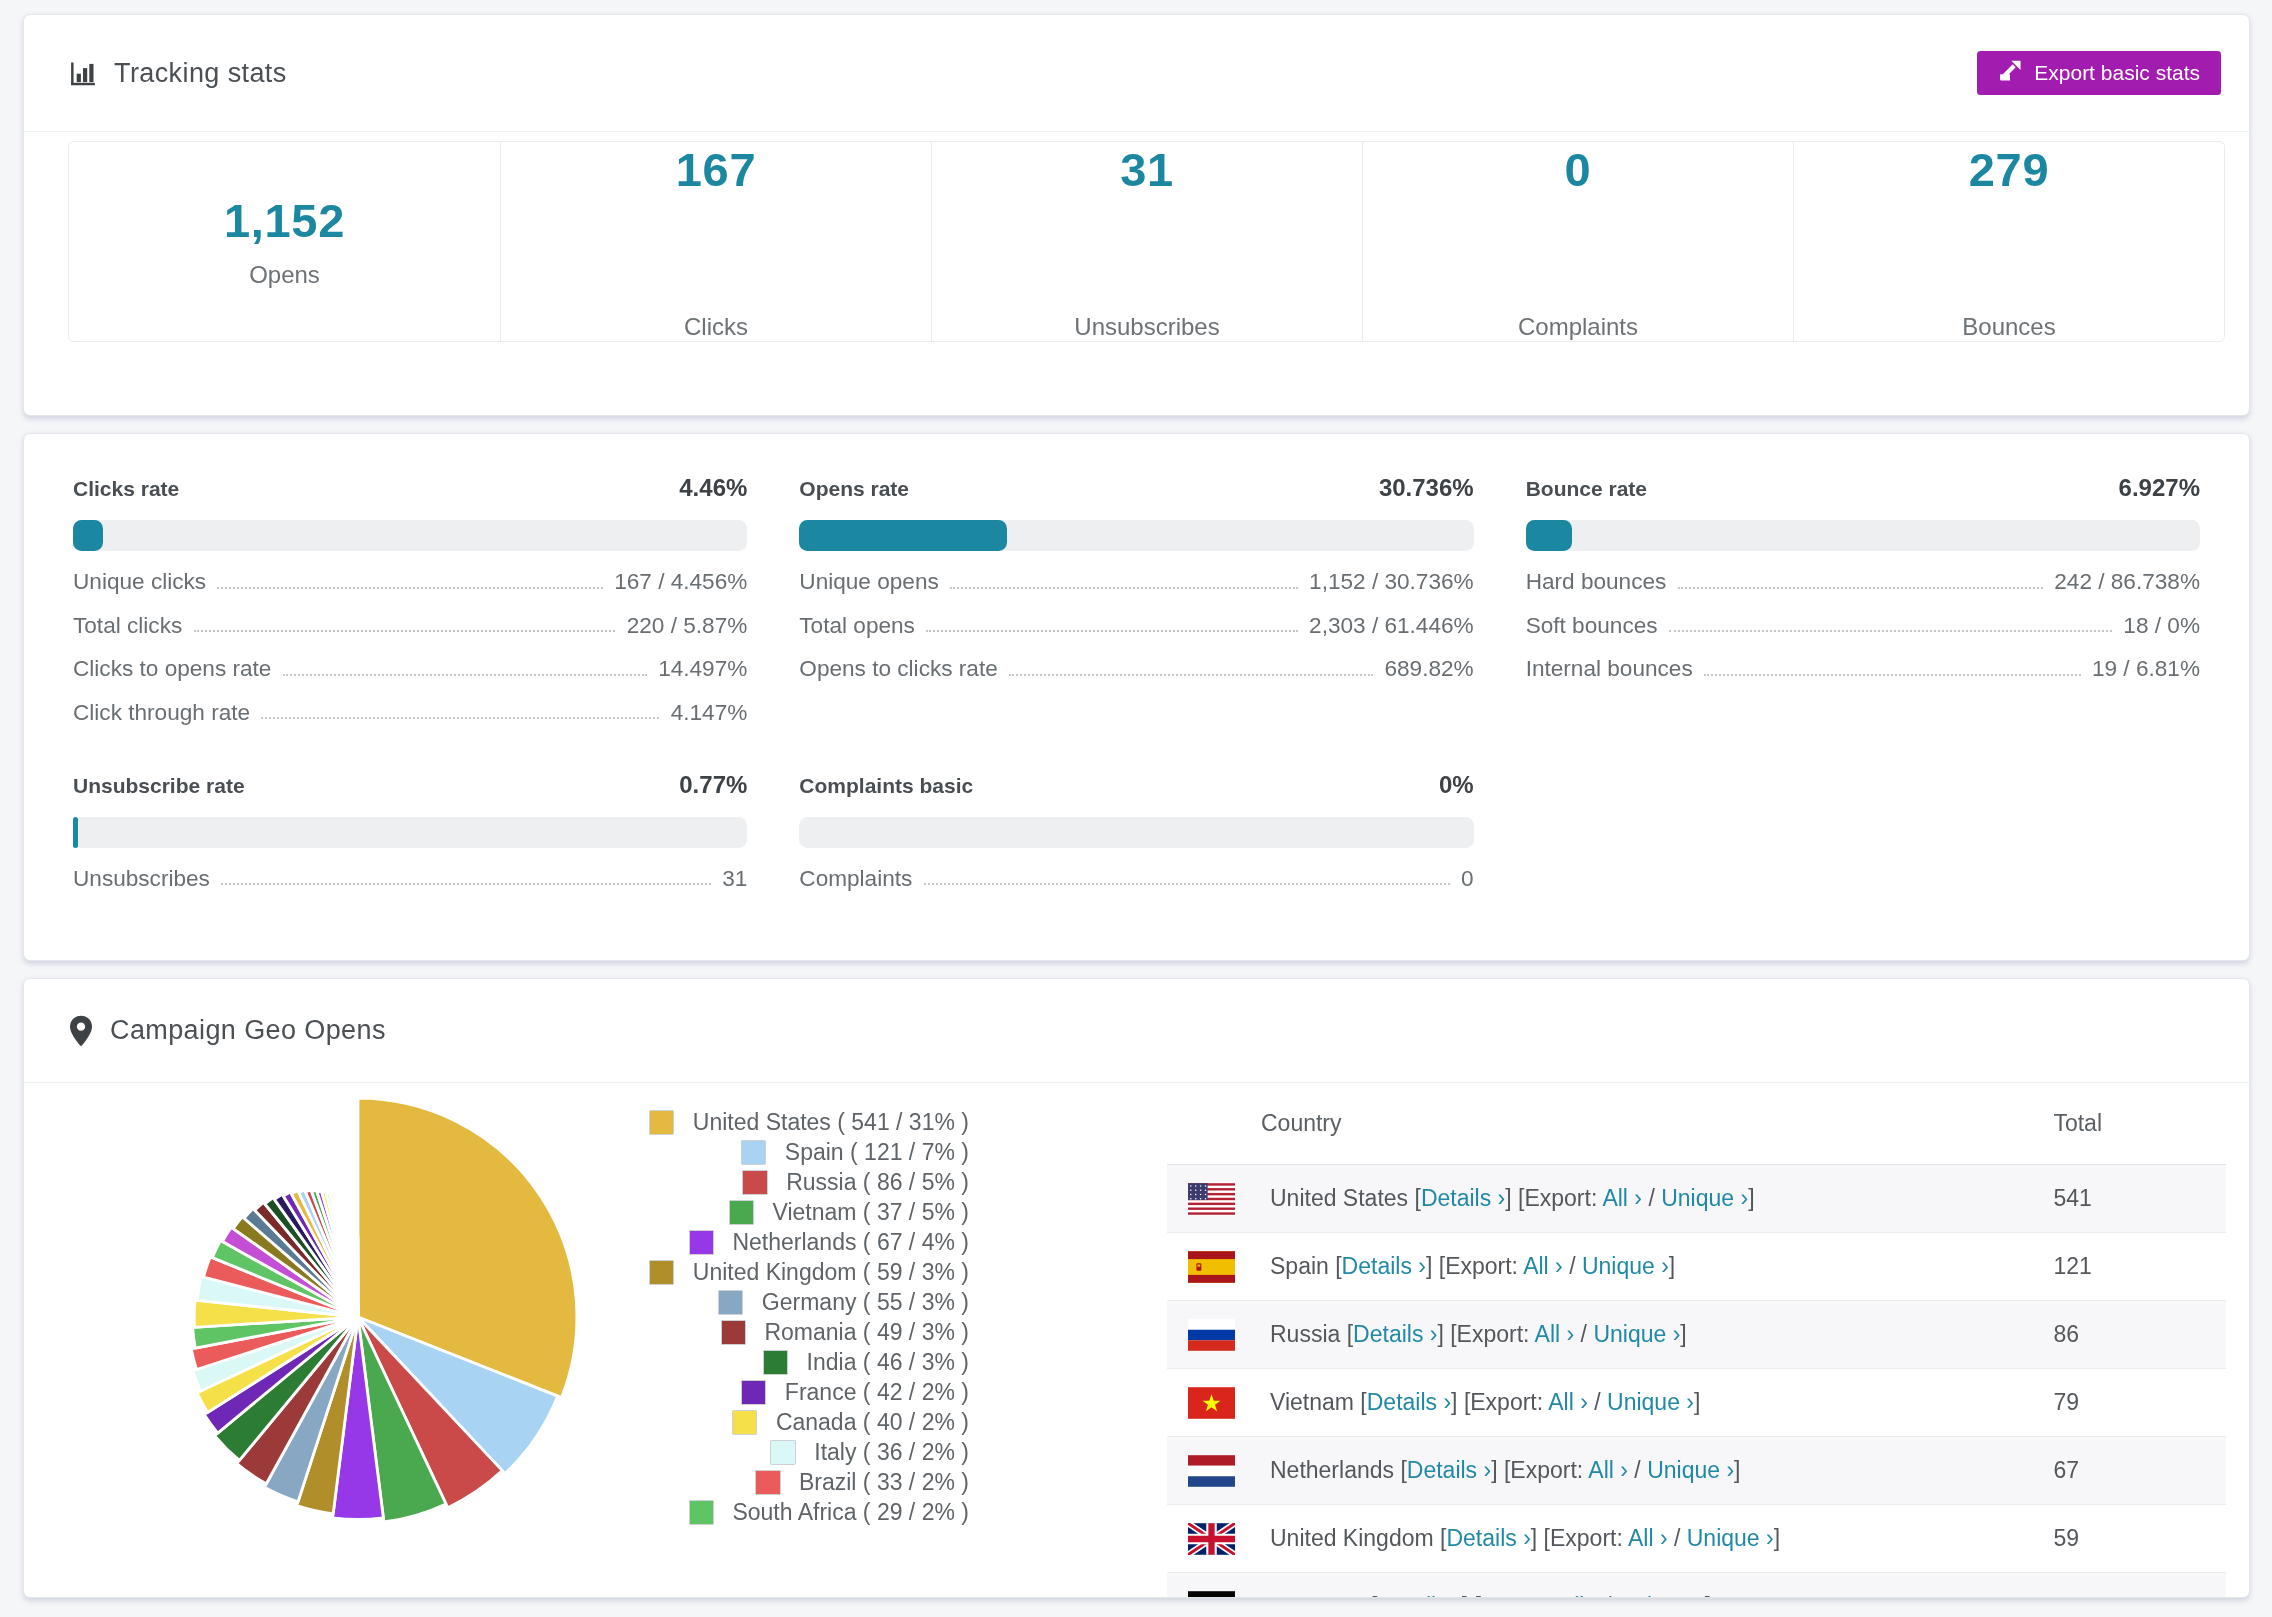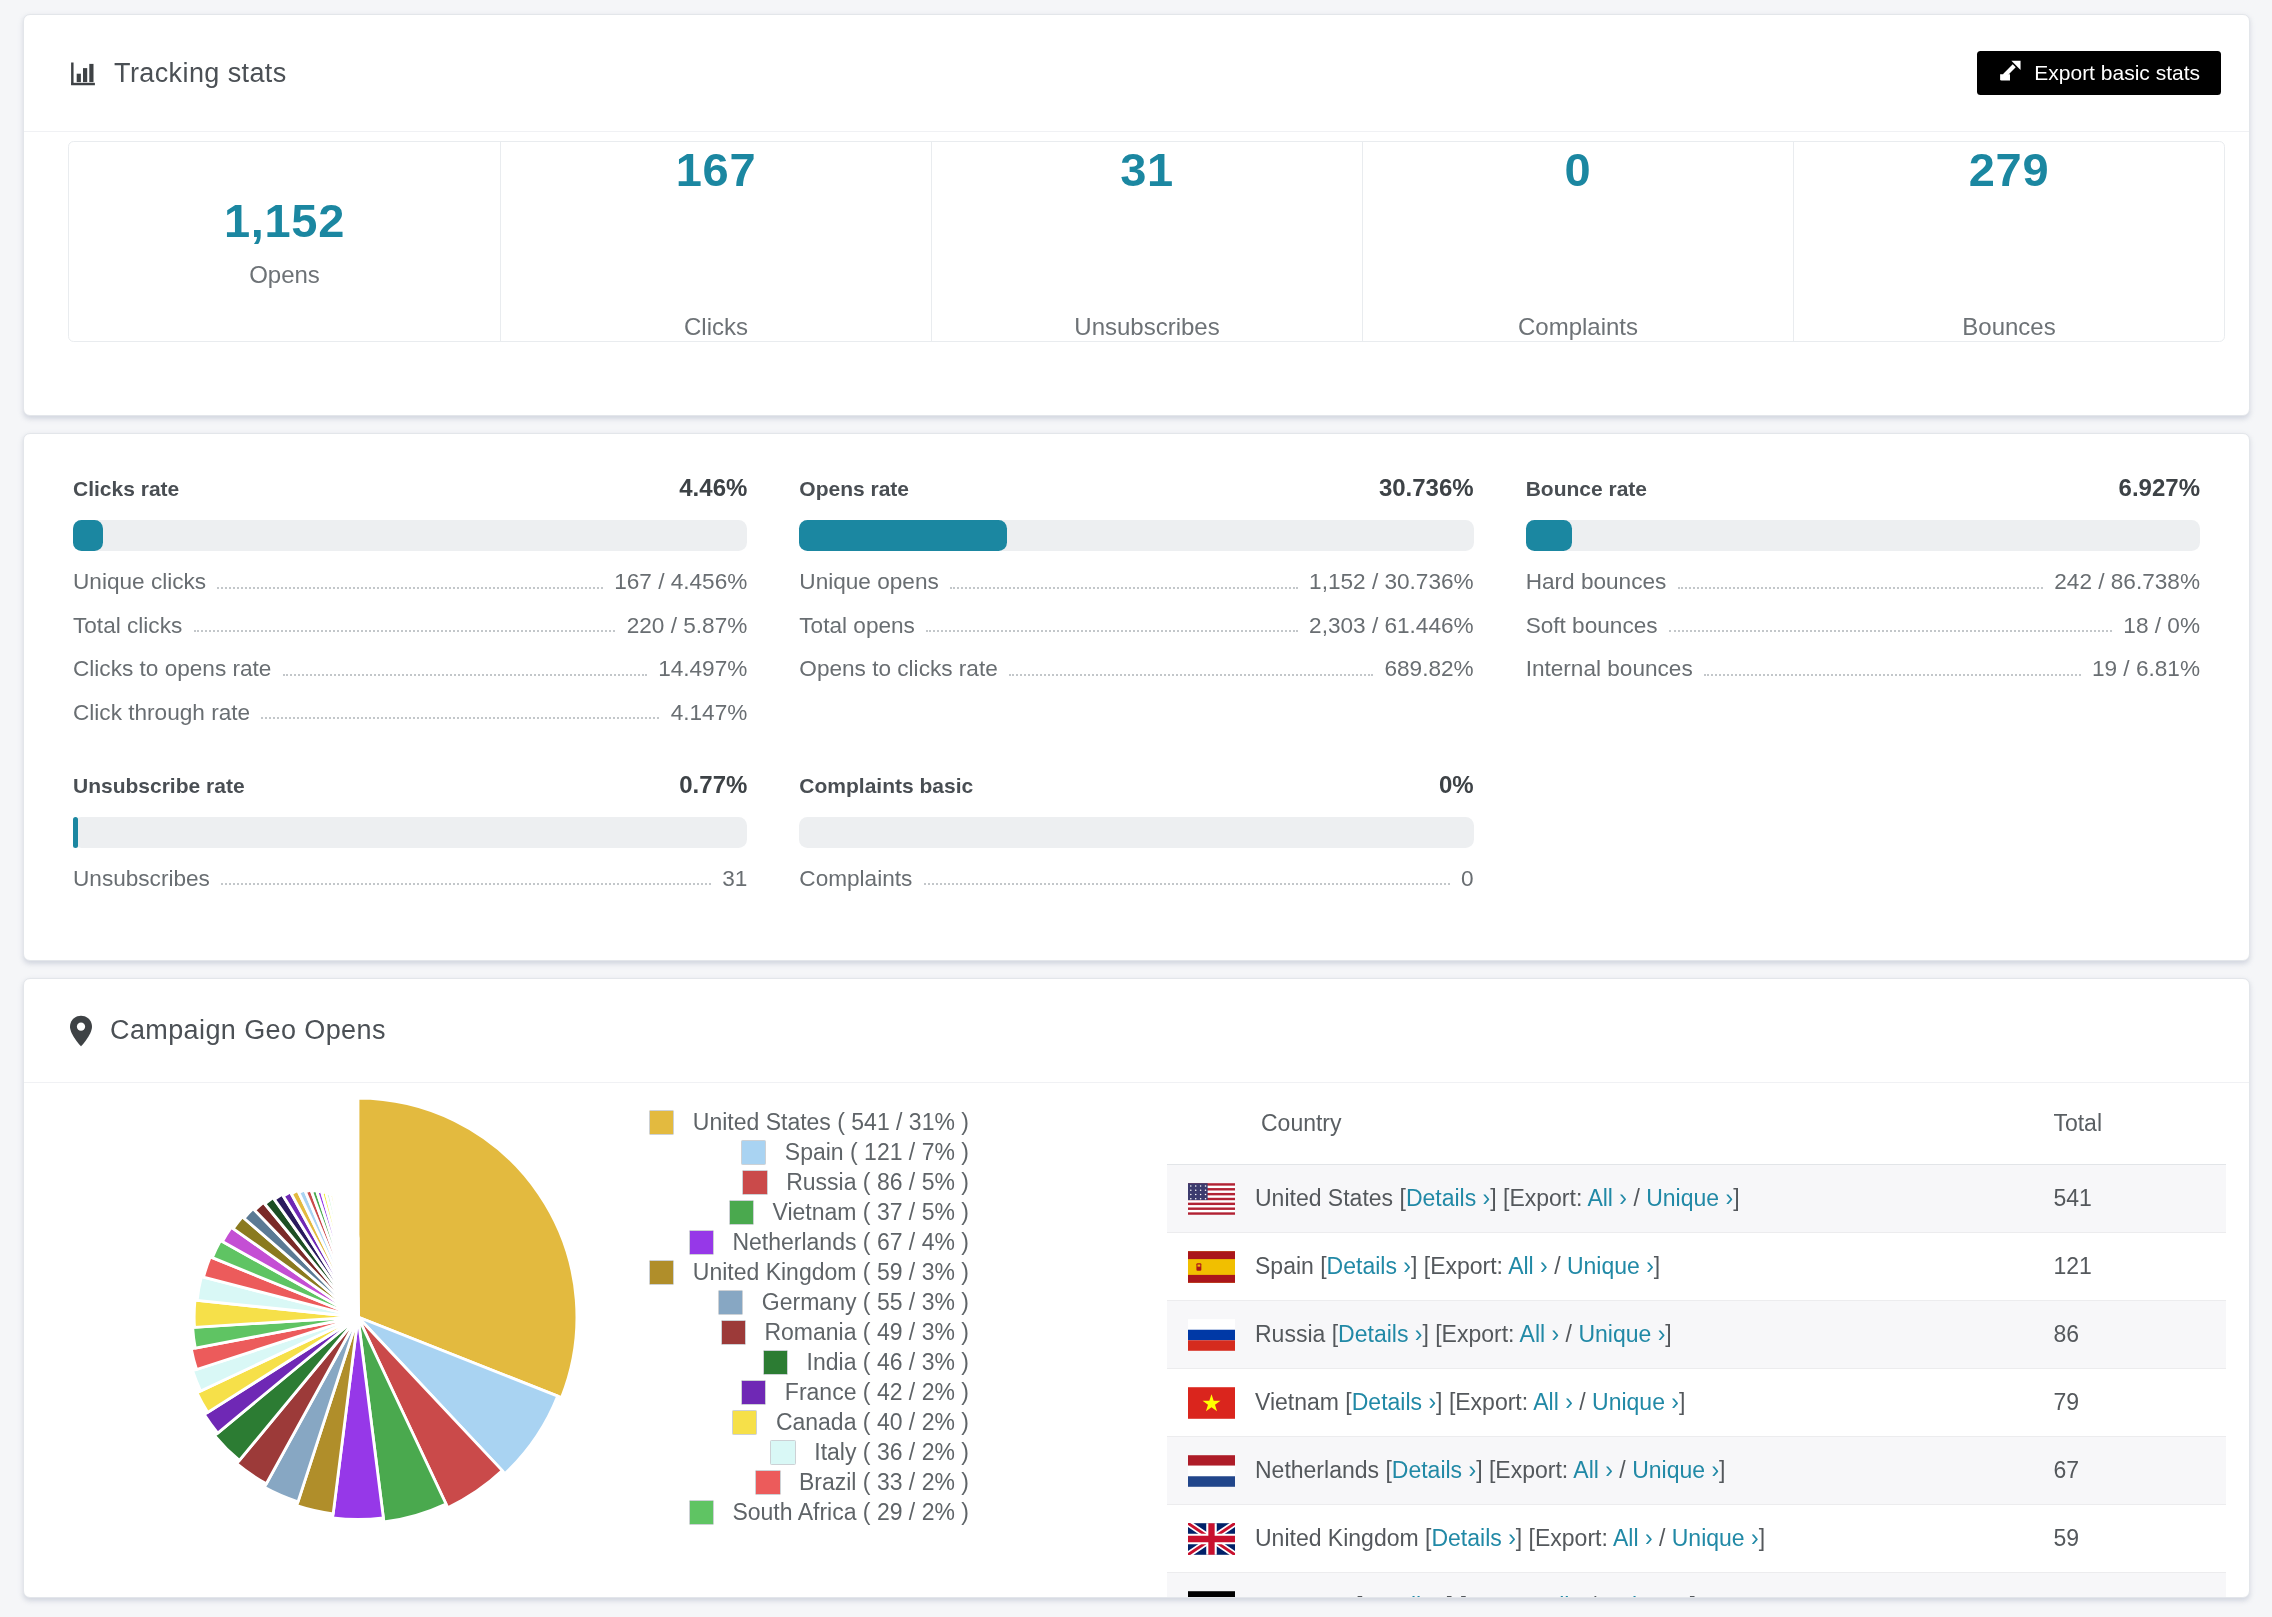--- a/index.html
+++ b/index.html
@@ -23,21 +23,21 @@
     display:flex; align-items:center;
     padding:0 28px 0 45px;
     border-bottom:1.4px solid #f0f1f4;
   }
   .h-tracking { height:117px; }
   .h-geo { height:104px; }
   .hdr-icon { display:flex; margin-right:17px; }
   .card-title { font-size:27px; font-weight:500; color:#4b5055; letter-spacing:0.4px; }
   .export-btn {
     margin-left:auto; display:flex; align-items:center; gap:11.3px;
-    background:#000000; color:#fff; font-size:21px;
+    background:#a21caf; color:#fff; font-size:21px;
     font-family:inherit; height:44px; padding:0 21px;
     border:none; border-radius:3.5px; cursor:pointer;
   }
 
   
   .stats-wrap { padding:8.5px 24px 73px; }
   .stats-row {
     display:grid; grid-template-columns:repeat(5,1fr);
     border:0.7px solid #e9ecef; border-radius:5.6px;margin-left:20px;
   }
@@ -71,21 +71,21 @@
   .lt { font-size:23px; color:#5f6468; white-space:nowrap; }
 
   .geo-table { position:absolute; left:1143px; right:22.6px; top:0; font-size:23px; color:#54585c; }
   .thead { display:flex; align-items:center; height:82px; border-bottom:0.7px solid #e2e5e8; color:#5a5f63; }
   .th-country { margin-left:94px; }
   .th-total { margin-left:auto; width:173px; }
   .trow { display:flex; align-items:center; height:68px; border-bottom:0.7px solid #ececee; }
   .trow.striped { background:#f7f7f9; }
   .flag { width:47px; height:32px; margin-left:21px; flex:none; line-height:0; }
   .flag svg { width:47px; height:32px; display:block; }
-  .cname { flex:1; margin-left:20px; white-space:nowrap; }
+  .cname { flex:1; margin-left:35px; white-space:nowrap; }
   .ctotal { width:173px; flex:none; }
   .trow a { color:#2189a6; text-decoration:none; cursor:pointer; }
 </style>
 </head>
 <body>
 
 <div class="page">
 
   <section class="card">
     <div class="card-header h-tracking">

